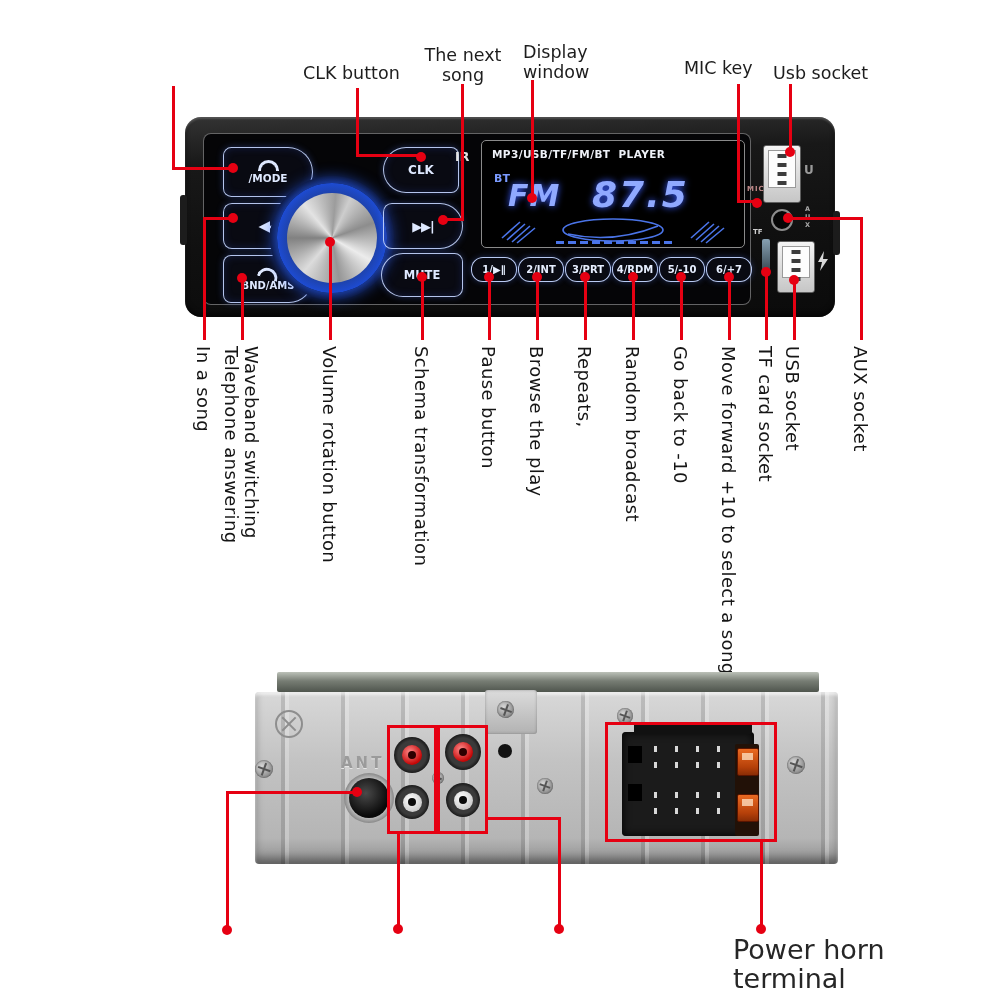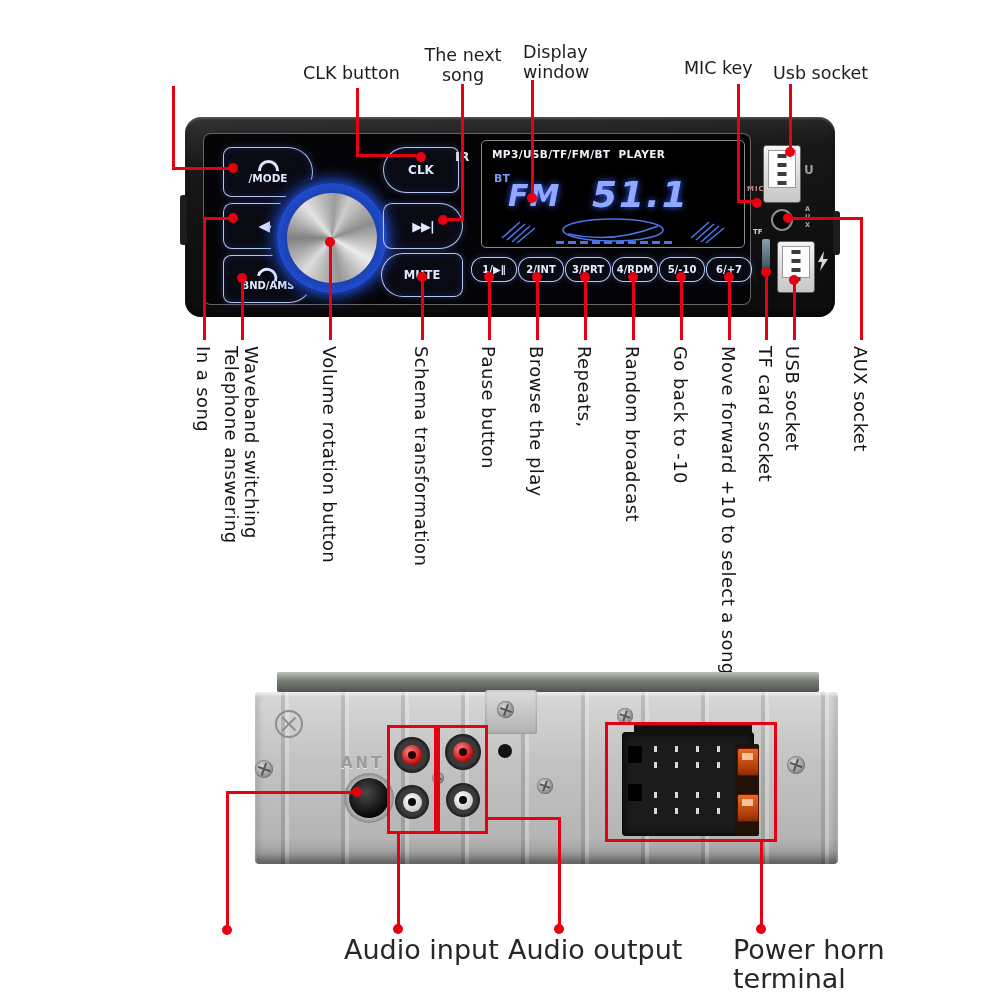--- a/index.html
+++ b/index.html
@@ -133,22 +133,20 @@
   <div class="vlabel" style="left:478px;">Pause button</div>
   <div class="vlabel" style="left:526px;">Browse the play</div>
   <div class="vlabel" style="left:574px;">Repeats,</div>
   <div class="vlabel" style="left:622px;">Random broadcast</div>
   <div class="vlabel" style="left:670px;">Go back to -10</div>
   <div class="vlabel" style="left:718px;">Move forward +10 to select a song</div>
   <div class="vlabel" style="left:755px;">TF card socket</div>
   <div class="vlabel" style="left:782px;">USB socket</div>
   <div class="vlabel" style="left:850px;">AUX socket</div>
 
-  <div class="blbl" style="left:344px;top:936px;">Audio input</div>
-  <div class="blbl" style="left:508px;top:936px;">Audio output</div>
   <div class="blbl" style="left:733px;top:936px;">Power horn
 terminal</div>
 
   <div class="case">
     <div class="notch" style="left:-5px;top:78px;width:7px;height:50px;"></div>
     <div class="notch" style="left:648px;top:94px;width:7px;height:44px;"></div>
 
     <div class="panel">
 
       <div class="obtn col" style="left:19px;top:13px;width:88px;height:48px;border-radius:10px 30px 30px 10px;font-size:10.5px;">
@@ -177,21 +175,21 @@
       </div>
       <div class="obtn" style="left:177px;top:119px;width:80px;height:42px;border-radius:26px 10px 10px 26px;font-size:11.5px;">
         <span>MUTE</span>
       </div>
       <div class="ir">IR</div>
 
       <div class="display">
         <div class="brand">MP3/USB/TF/FM/BT  PLAYER</div>
         <div class="dsp-bt">BT</div>
         <div class="dsp-band">FM</div>
-        <div class="dsp-freq">51.1</div>
+        <div class="dsp-freq">87.5</div>
         <svg style="position:absolute;left:18px;top:76px;" width="226" height="28" viewBox="0 0 226 28">
           <g stroke="#4a74e8" stroke-width="1.6" fill="none">
             <path d="M2 21 L20 5 M7 23 L25 7 M12 25 L30 9 M17 26 L35 11"></path>
             <ellipse cx="113" cy="13" rx="50" ry="11"></ellipse>
             <path d="M68 17 Q113 27 158 9"></path>
             <path d="M191 21 L209 5 M196 23 L214 7 M201 25 L219 9 M206 26 L224 11"></path>
           </g>
           <g fill="#4a74e8">
             <rect x="56" y="24" width="8" height="3"></rect>
               <rect x="68" y="24" width="8" height="3"></rect>

